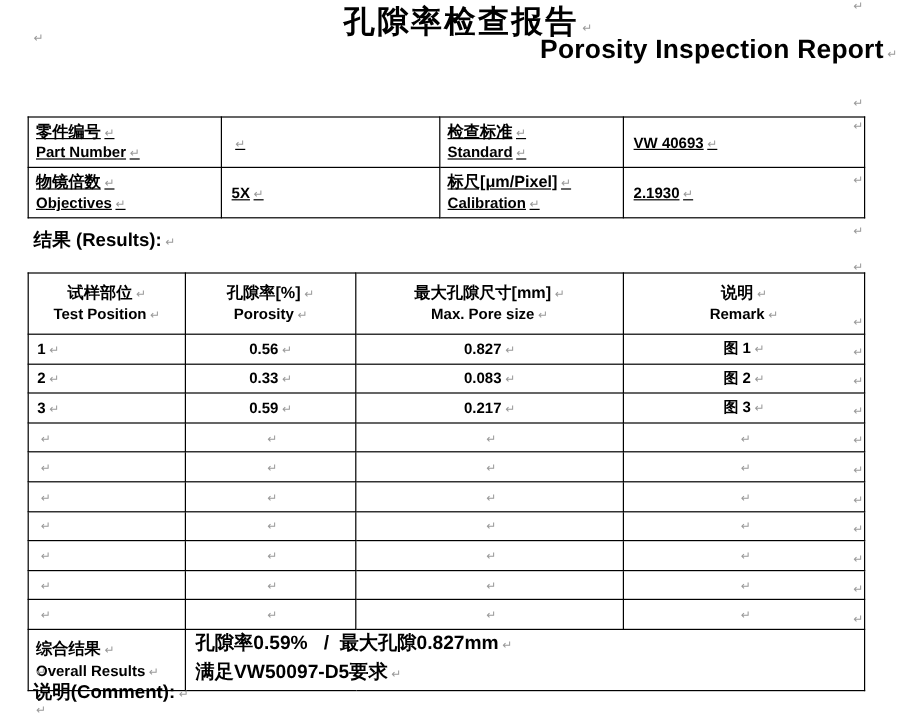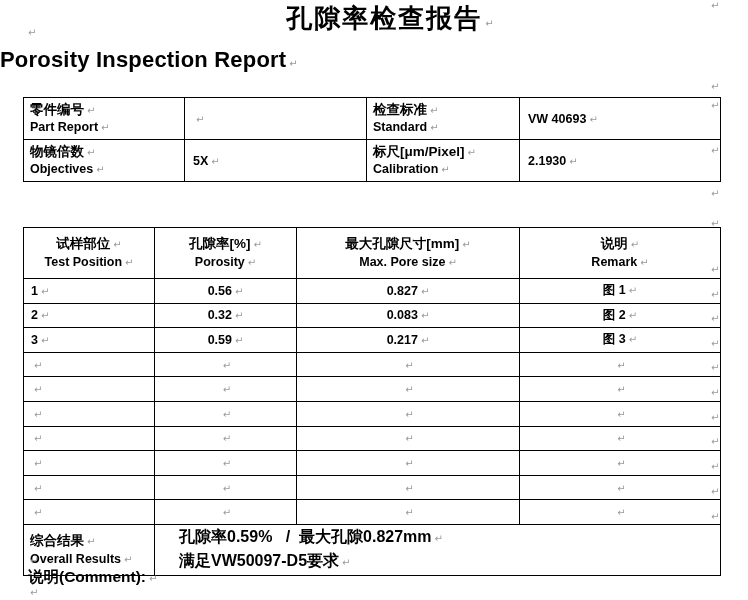--- a/index.html
+++ b/index.html
@@ -11,45 +11,45 @@
   .page{position:absolute;inset:0;}
   
   .pmark{
     color:#9a9a9a;font-size:10px;font-weight:normal;
     font-family:"DejaVu Sans",sans-serif;margin-left:3px;
   }
   .abs{position:absolute;margin:0;}
   
   .title-cn{position:absolute;top:1px;left:17px;width:100%;text-align:center;
     font-size:26px;letter-spacing:2px;}
-  .title-en{position:absolute;top:47px;left:0;width:100%;text-align:left;
+  .title-en{position:absolute;top:28px;left:0;width:100%;text-align:right;
     font-size:22px;letter-spacing:0.2px;}
   
   .heading{position:absolute;font-size:15.5px;}
   .h-settings{left:28px;top:74px;}
   .h-results{left:28px;top:190px;}
   .h-comment{left:28px;top:567px;text-align:right;}
   
   table{border-collapse:collapse;position:absolute;table-layout:fixed;}
   td{border:1.5px solid #000;overflow:hidden;}
-  .t-settings{left:23px;top:97px;width:697px;}
+  .t-settings{left:23px;top:97px;width:697px;text-decoration:underline;}
   .t-settings tr{height:42px;}
   .t-results{left:23px;top:227px;width:697px;}
   .lbl{padding:1px 6px;vertical-align:middle;}
   .lbl .cn{font-size:13.5px;line-height:1.35;}
   .lbl .en{font-size:12.5px;line-height:1.35;}
   .val{font-size:12.5px;padding-left:8px;vertical-align:middle;}
   .hc{height:48px;text-align:center;vertical-align:middle;}
   .hc .cn{font-size:13.5px;line-height:1.4;}
   .hc .en{font-size:12.5px;line-height:1.4;}
   .t-results tr.r{height:24.6px;}
   .t-results td.l{text-align:left;padding-left:7px;font-size:12.5px;}
   .t-results td.c{text-align:center;font-size:12.5px;}
   tr.overall{height:45px;}
-  .overall-val{padding:1px 24px;vertical-align:middle;font-size:16px;}
+  .overall-val{padding:1px 8px;vertical-align:middle;font-size:16px;}
   .overall-val .line{line-height:22px;white-space:pre-wrap;}
 </style>
 </head>
 <body>
 
 <div class="page" id="page">
 
   <div class="title-cn"><span>孔隙率检查报告</span><span class="pmark">↵</span></div>
   <div class="title-en"><span>Porosity Inspection Report</span><span class="pmark">↵</span></div>
 
@@ -58,21 +58,21 @@
     <colgroup>
         <col style="width:161px">
         <col style="width:182px">
         <col style="width:153px">
         <col style="width:201px">
       </colgroup>
     <tbody>
         <tr>
       <td class="lbl">
         <div class="cn"><span>零件编号</span><span class="pmark">↵</span></div>
-        <div class="en"><span>Part Report</span><span class="pmark">↵</span></div>
+        <div class="en"><span>Part Number</span><span class="pmark">↵</span></div>
       </td>
       <td class="val"><span></span><span class="pmark">↵</span></td>
       <td class="lbl">
         <div class="cn"><span>检查标准</span><span class="pmark">↵</span></div>
         <div class="en"><span>Standard</span><span class="pmark">↵</span></div>
       </td>
       <td class="val"><span>VW 40693</span><span class="pmark">↵</span></td>
     </tr>
     <tr>
       <td class="lbl">
@@ -82,20 +82,21 @@
       <td class="val"><span>5X</span><span class="pmark">↵</span></td>
       <td class="lbl">
         <div class="cn"><span>标尺[μm/Pixel]</span><span class="pmark">↵</span></div>
         <div class="en"><span>Calibration</span><span class="pmark">↵</span></div>
       </td>
       <td class="val"><span>2.1930</span><span class="pmark">↵</span></td>
     </tr>
   </tbody>
     </table>
 
+  <div class="heading h-results"><span>结果 (Results):</span><span class="pmark">↵</span></div>
 
   <table class="t-results">
     <colgroup>
         <col style="width:131px">
         <col style="width:142px">
         <col style="width:223px">
         <col style="width:201px">
       </colgroup>
     <tbody>
         <tr>
@@ -118,21 +119,21 @@
     </tr>
 
     <tr class="r">
       <td class="l"><span>1</span><span class="pmark">↵</span></td>
       <td class="c"><span>0.56</span><span class="pmark">↵</span></td>
       <td class="c"><span>0.827</span><span class="pmark">↵</span></td>
       <td class="c"><span>图 1</span><span class="pmark">↵</span></td>
     </tr>
     <tr class="r">
       <td class="l"><span>2</span><span class="pmark">↵</span></td>
-      <td class="c"><span>0.32</span><span class="pmark">↵</span></td>
+      <td class="c"><span>0.33</span><span class="pmark">↵</span></td>
       <td class="c"><span>0.083</span><span class="pmark">↵</span></td>
       <td class="c"><span>图 2</span><span class="pmark">↵</span></td>
     </tr>
     <tr class="r">
       <td class="l"><span>3</span><span class="pmark">↵</span></td>
       <td class="c"><span>0.59</span><span class="pmark">↵</span></td>
       <td class="c"><span>0.217</span><span class="pmark">↵</span></td>
       <td class="c"><span>图 3</span><span class="pmark">↵</span></td>
     </tr>
 

